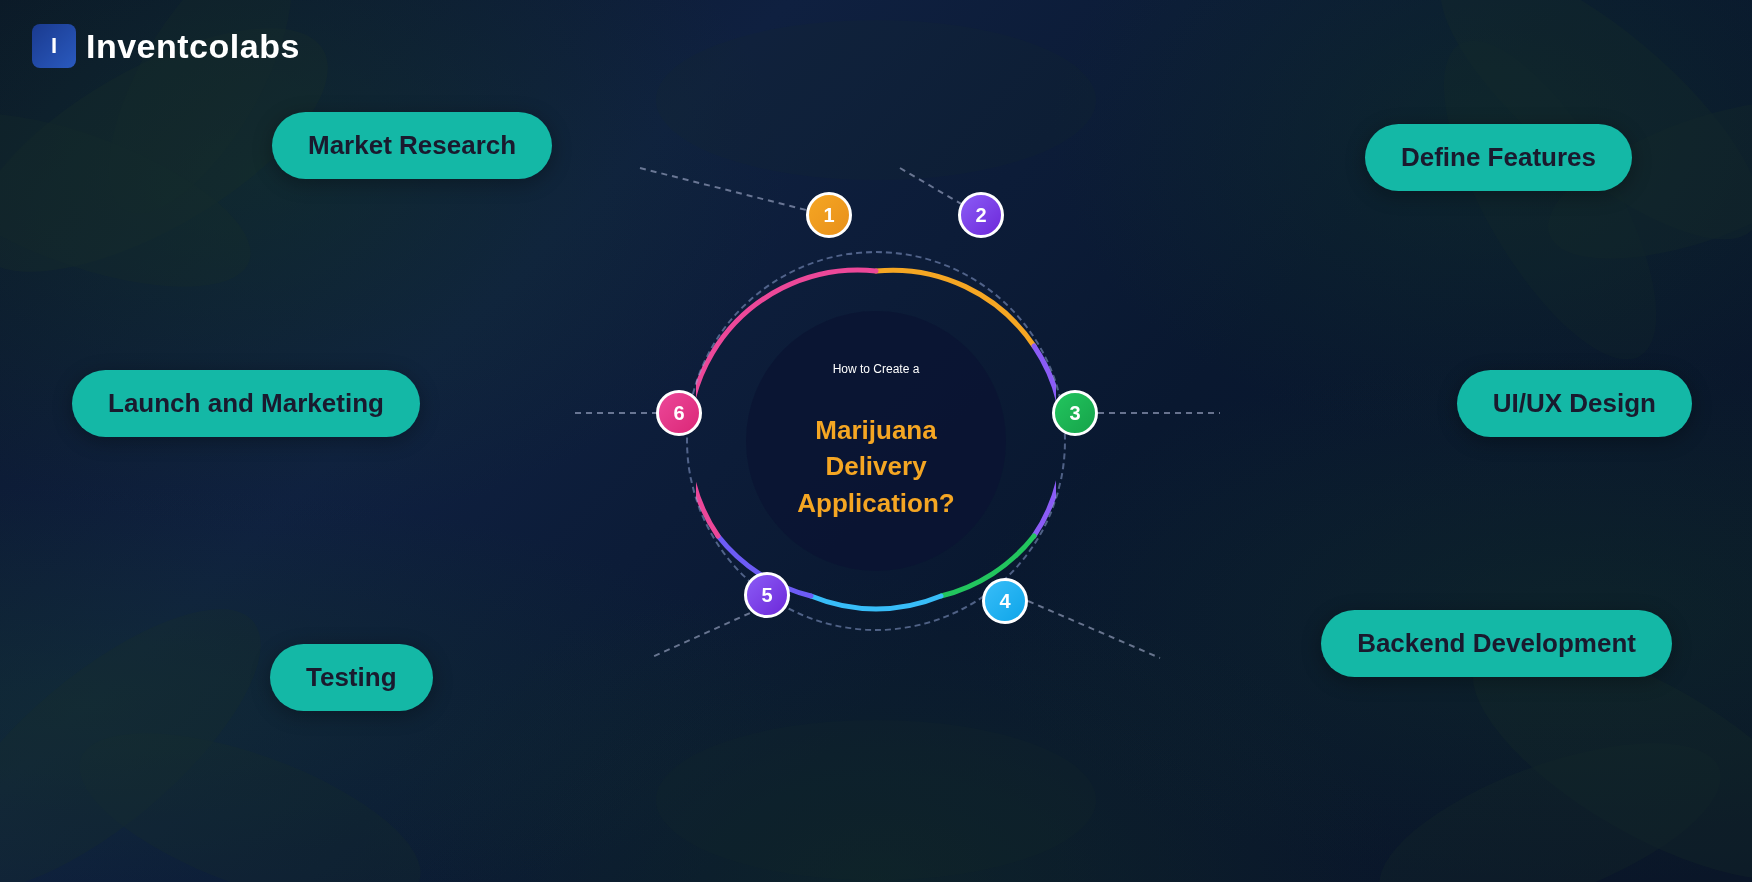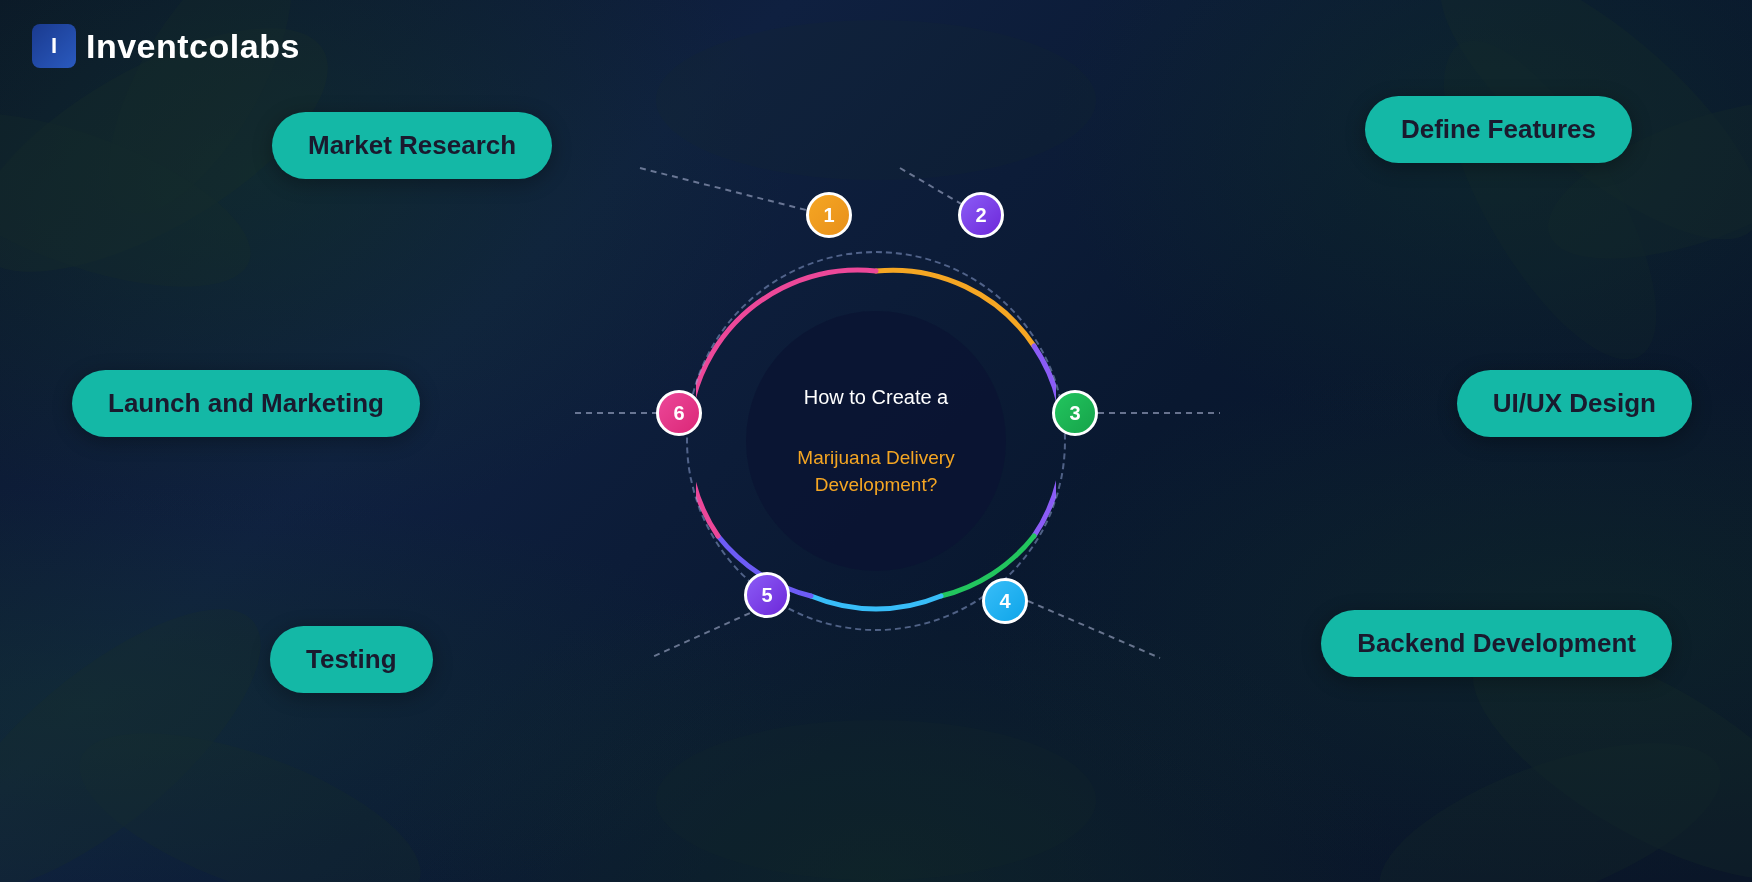--- a/index.html
+++ b/index.html
@@ -88,29 +88,29 @@
       text-align: center;
       z-index: 5;
     }
 
     .center-text {
       padding: 20px;
     }
 
     .center-text .how-to {
       color: white;
-      font-size: 20px;
+      font-size: 12px;
       font-weight: 400;
       line-height: 1.4;
     }
 
     .center-text .highlight {
       color: #f5a623;
-      font-size: 19px;
-      font-weight: 400;
+      font-size: 26px;
+      font-weight: 700;
       line-height: 1.4;
       margin-top: 34px;
     }
 
     
     .dashed-circle {
       position: absolute;
       left: 50%;
       top: 50%;
       transform: translate(-50%, -50%);
@@ -151,33 +151,33 @@
       box-shadow: 0 4px 20px rgba(0,0,0,0.3);
     }
 
     
     
     .badge-1 { left: 806px; top: 192px; background: linear-gradient(135deg, #f5a623, #e8901a); }
     .label-1 { left: 272px; top: 112px; }
 
     
     .badge-2 { left: 958px; top: 192px; background: linear-gradient(135deg, #8b5cf6, #6d28d9); }
-    .label-2 { right: 120px; top: 96px; }
+    .label-2 { right: 120px; top: 124px; }
 
     
     .badge-3 { left: 1052px; top: 390px; background: linear-gradient(135deg, #22c55e, #16a34a); }
     .label-3 { right: 60px; top: 370px; }
 
     
     .badge-4 { left: 982px; top: 578px; background: linear-gradient(135deg, #38bdf8, #0ea5e9); }
     .label-4 { right: 80px; top: 610px; text-align: right; }
 
     
     .badge-5 { left: 744px; top: 572px; background: linear-gradient(135deg, #8b5cf6, #6d28d9); }
-    .label-5 { left: 270px; top: 626px; }
+    .label-5 { left: 270px; top: 644px; }
 
     
     .badge-6 { left: 656px; top: 390px; background: linear-gradient(135deg, #ec4899, #db2777); }
     .label-6 { left: 72px; top: 370px; }
   </style>
 </head>
 <body>
 
 <div class="canvas"></div>
 <div class="leaf-overlay"></div>
@@ -233,21 +233,21 @@
     <path d="M22,275 A170,170 0 0,1 180,10" fill="none" stroke="#ec4899" stroke-width="5" stroke-linecap="round"></path>
   </svg>
 
   <div class="dashed-circle"></div>
 
   <div class="center-circle">
     <div class="center-text">
       <div class="how-to">How to Create a</div>
       <div class="highlight">
         <span>Marijuana Delivery</span><br>
-        <span>Development?</span>
+        <span>Application?</span>
       </div>
     </div>
   </div>
 
 </div>
 
 <div class="step-badge badge-1">
   <span>1</span>
 </div>
 <div class="step-label label-1">

